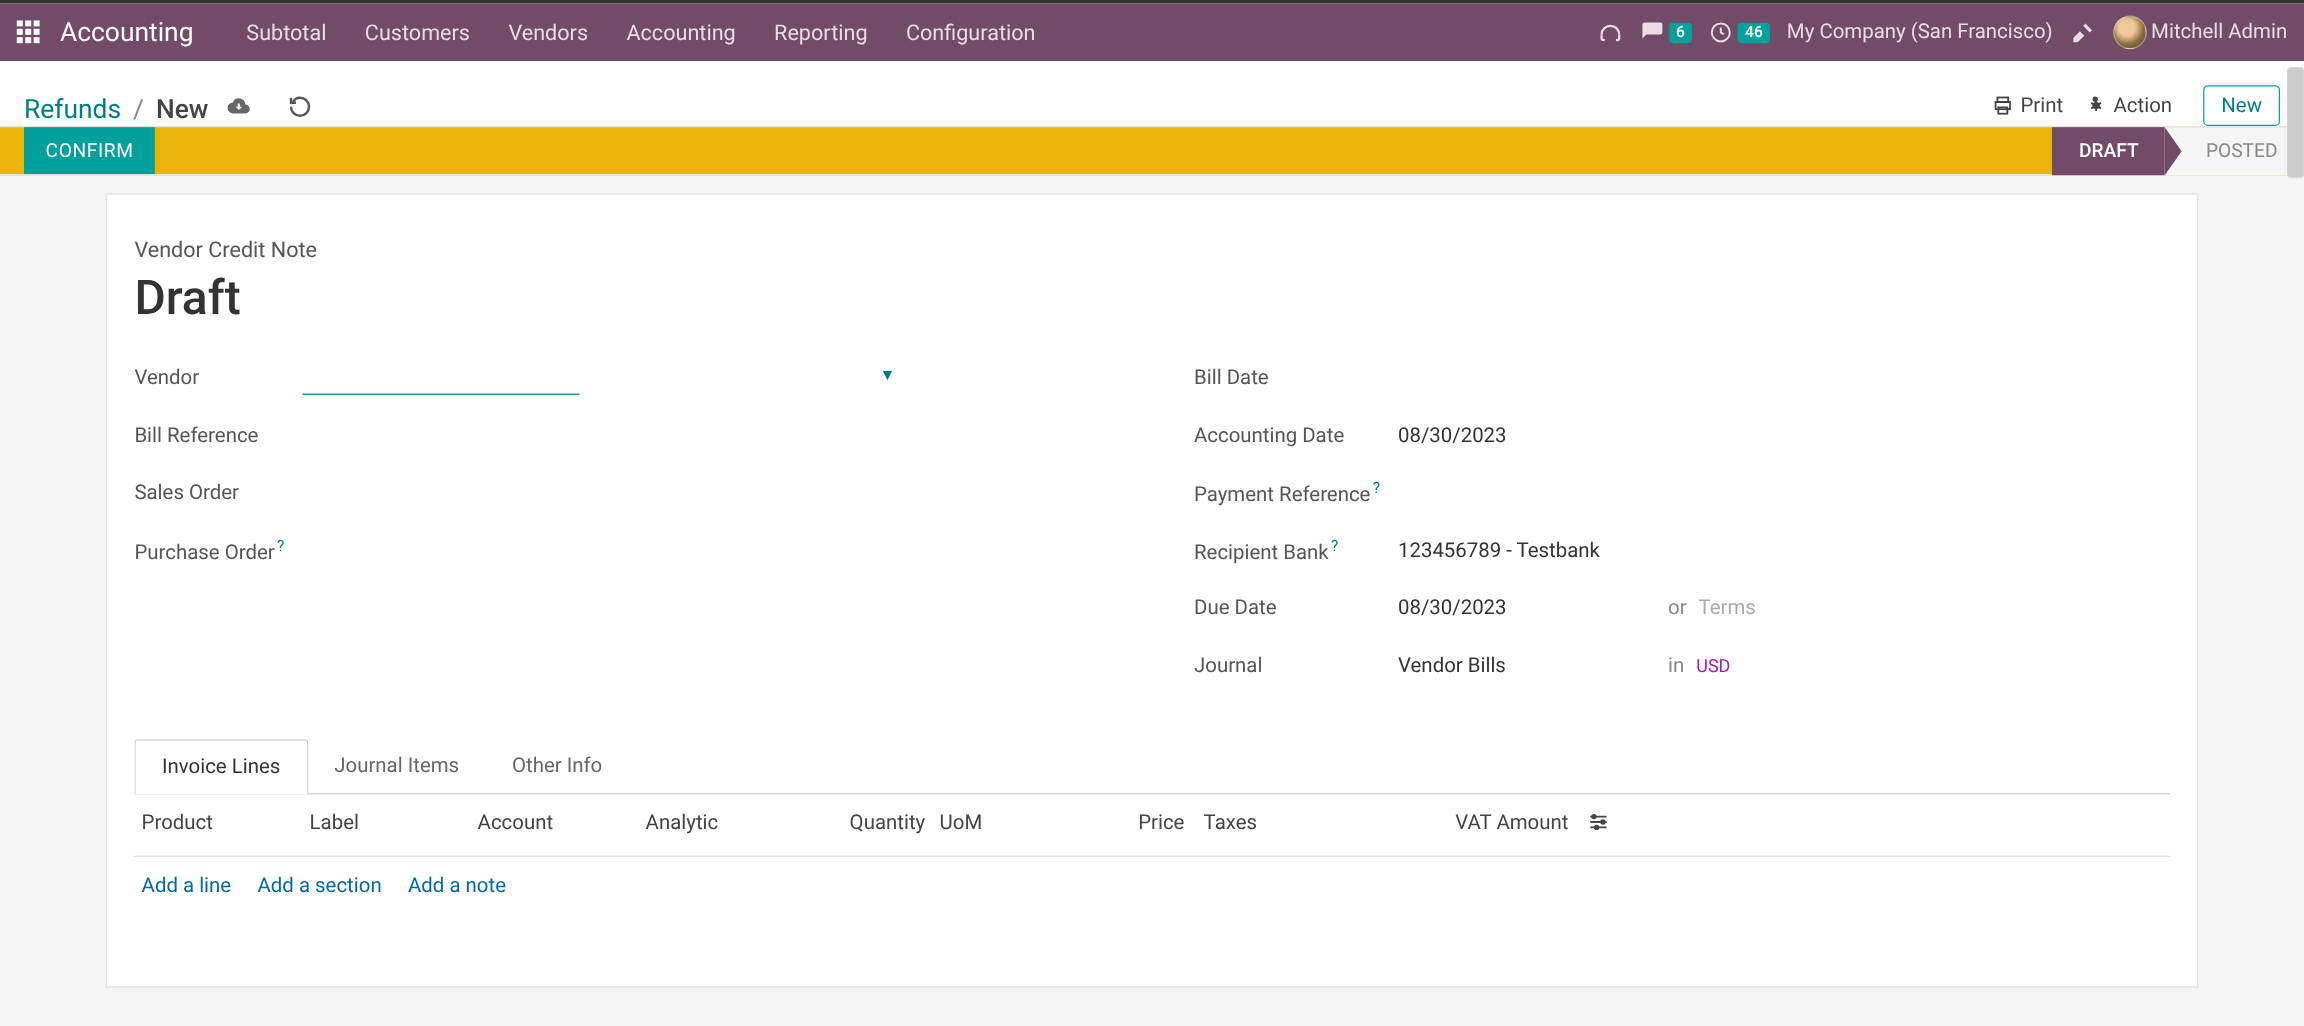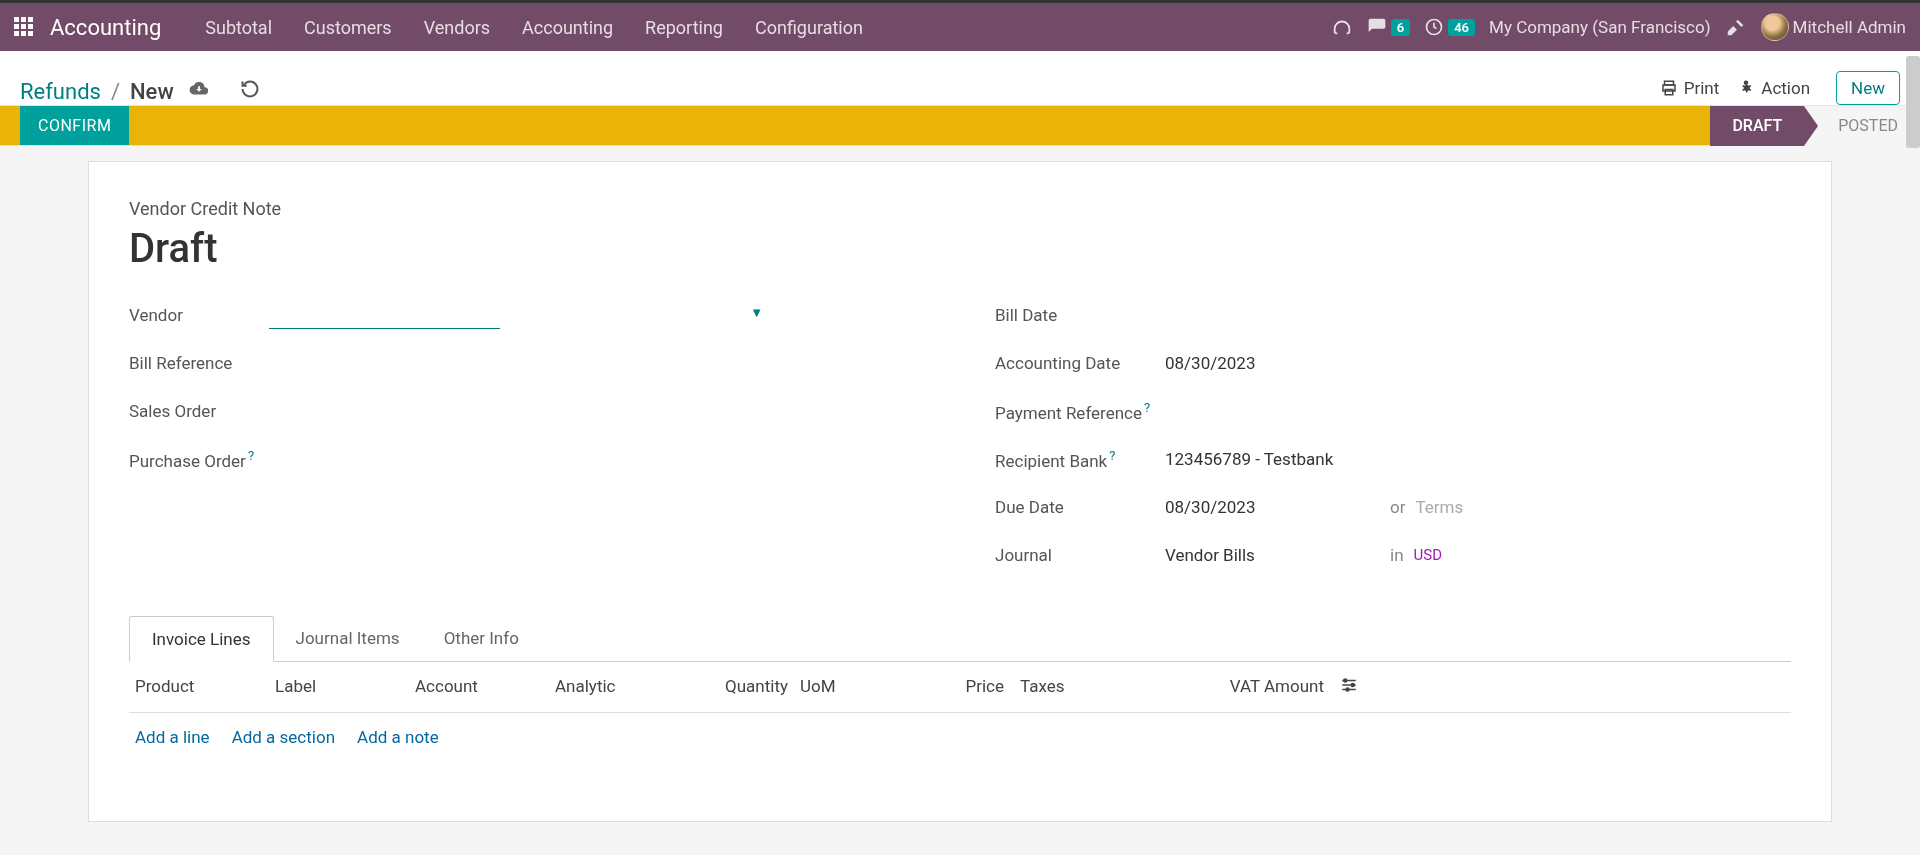--- a/index.html
+++ b/index.html
@@ -24,21 +24,21 @@
 .hdr-btn{display:flex;align-items:center;gap:6px;color:#444;font-size:17px;cursor:pointer}
 .hdr-btn svg{width:18px;height:18px}
 .new-btn{border:1px solid #00a09d;color:#017e84;padding:6px 14px;border-radius:4px;font-size:17px;cursor:pointer;margin-left:8px}
 .action-row{background:#eab308;height:40px;display:flex;align-items:center;padding-left:20px;border-bottom:1px solid #e0e0e0}
 .confirm-btn{background:#00a09d;color:#fff;border:none;padding:10px 18px;font-size:16px;cursor:pointer;letter-spacing:.5px}
 .status-pills{margin-left:auto;display:flex;height:40px}
 .pill{display:flex;align-items:center;padding:0 22px;font-size:16px;position:relative}
 .pill.active{background:#714b67;color:#fff;font-weight:500}
 .pill.active::after{content:'';position:absolute;right:-14px;top:0;border-top:20px solid transparent;border-bottom:20px solid transparent;border-left:14px solid #714b67;z-index:1}
 .pill.inactive{color:#888;background:#f5f5f5;padding-left:34px}
-.main-sheet{background:#fff;border:1px solid #ddd;margin:15px 88px;padding:36px 40px 60px;min-height:600px}
+.main-sheet{background:#fff;border:1px solid #ddd;margin:15px 88px;padding:36px 23px 60px;min-height:600px}
 .doc-type{color:#555;font-size:18px;margin-bottom:6px}
 .doc-title{color:#333;font-size:40px;font-weight:500;margin-bottom:28px}
 .form-cols{display:flex;gap:70px}
 .form-col{flex:1}
 .field-row{display:flex;align-items:center;margin-bottom:18px;min-height:30px}
 .field-label{width:140px;color:#555;font-size:17px;flex-shrink:0}
 .help-q{color:#017e84;font-size:13px;vertical-align:super;margin-left:2px}
 .field-input{flex:1;border:none;border-bottom:1px solid #017e84;padding:4px 24px 4px 4px;font-size:16px;background:transparent;outline:none;position:relative}
 .dd-wrap{flex:1;position:relative;max-width:500px}
 .dd-caret{position:absolute;right:6px;top:4px;color:#017e84;font-size:13px;pointer-events:none}

